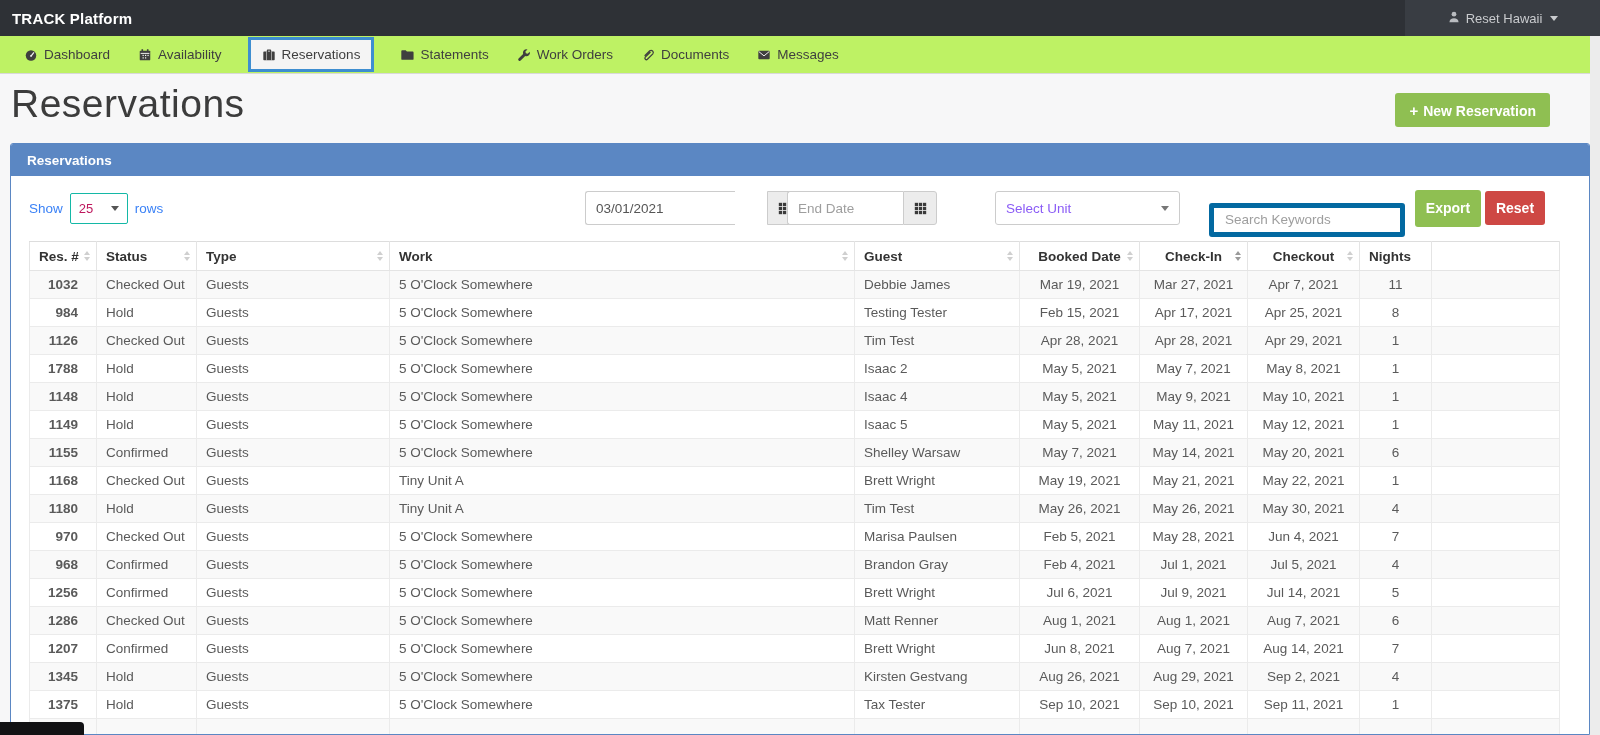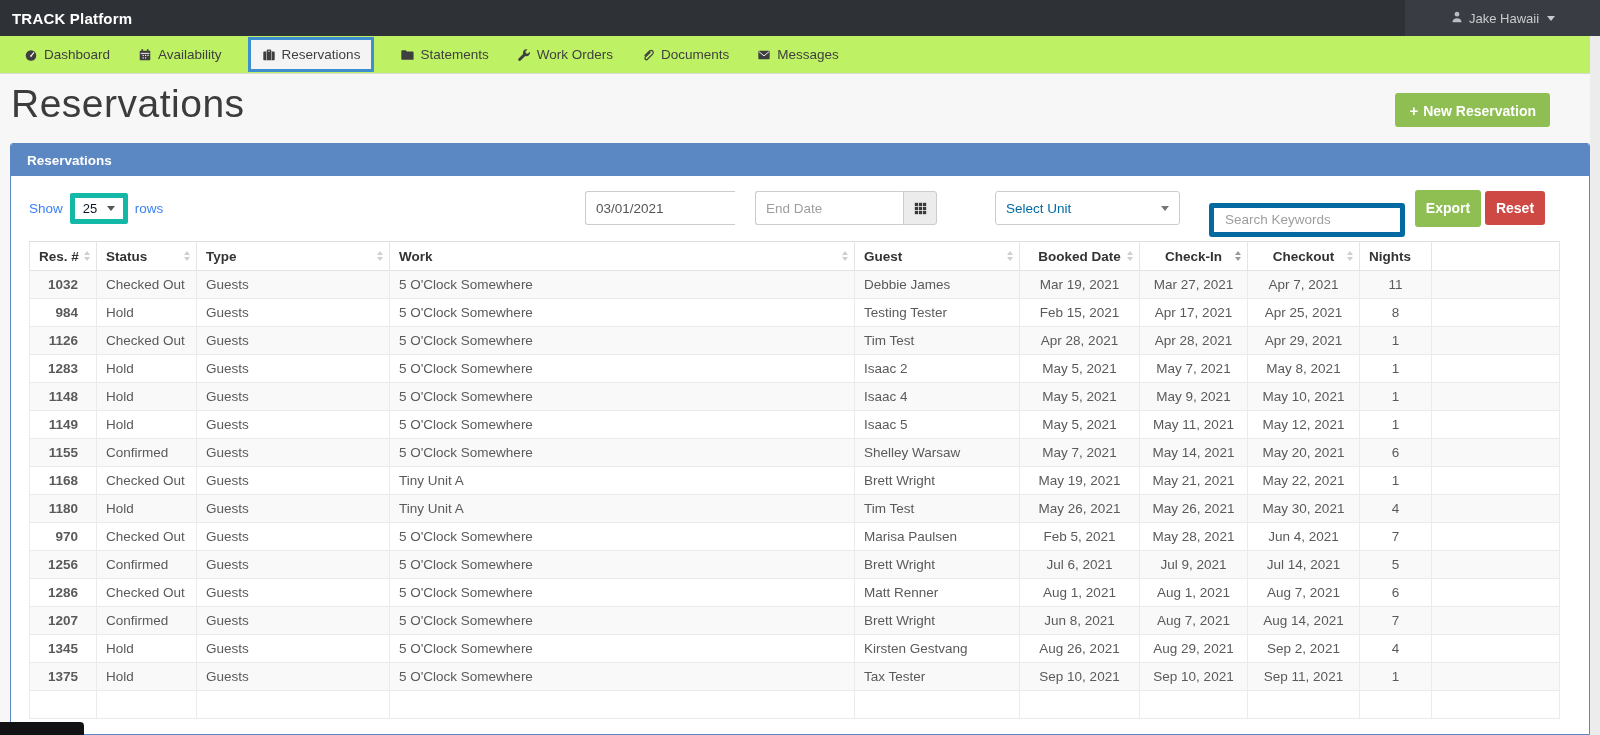--- a/index.html
+++ b/index.html
@@ -31,32 +31,32 @@
   
   .panel { margin:0 10px; background:#fff; border:1px solid #5b87c3; border-radius:3px 3px 0 0; height:592px; overflow:hidden; }
   .panel-header { height:32px; background:#5b87c3; color:#fff; font-size:13.5px; font-weight:700;
     display:flex; align-items:center; padding-left:16px; }
   .panel-body { padding:15px 18px 0 18px; }
 
   
   .filters { display:flex; align-items:center; height:34px; margin-bottom:16px; position:relative; }
   .lbl { font-size:13.5px; color:#3b82f6; }
   .pagesize { display:flex; align-items:center; justify-content:space-between; width:58px; height:31px;
-    border:5px solid #14b8a6; border-radius:2px; margin:0 7px; padding:0 8px; font-size:13px; color:#0f172a; cursor:pointer; background:#fff; }
+    border:1px solid #14b8a6; border-radius:2px; margin:0 7px; padding:0 8px; font-size:13px; color:#be185d; cursor:pointer; background:#fff; }
   .pagesize .sel-caret { width:0;height:0;border-left:4px solid transparent;border-right:4px solid transparent;border-top:5px solid #555; }
   .input-group { position:absolute; display:flex; height:34px; }
   .ig-start { left:556px; width:216px;gap:32px; }
-  .ig-end { left:726px; width:182px; }
+  .ig-end { left:758px; width:150px; }
   .input-group input { flex:1; border:1px solid #ccc; border-right:none; border-radius:3px 0 0 3px;
     padding:0 10px; font-size:13.5px; color:#555; outline:none; min-width:0;
     font-family:"Liberation Sans","DejaVu Sans",sans-serif; }
   .input-group .addon { width:34px; background:#ececec; border:1px solid #ccc; border-radius:0 3px 3px 0;
     display:flex; align-items:center; justify-content:center; cursor:pointer; }
   .unit-select { position:absolute; left:966px; width:185px; height:34px; border:1px solid #ccc; border-radius:3px;
-    display:flex; align-items:center; justify-content:space-between; padding:0 10px; font-size:13.5px; color:#0369a1;
+    display:flex; align-items:center; justify-content:space-between; padding:0 10px; font-size:13.5px; color:#8b5cf6;
     background:#fff; cursor:pointer; }
   .unit-select .sel-caret { width:0;height:0;border-left:4px solid transparent;border-right:4px solid transparent;border-top:5px solid #777; }
   .search-input { position:absolute; left:1180px; width:196px; height:34px; border:5px solid #0369a1; border-radius:3px;
     padding:0 11px; font-size:13.5px; color:#555; outline:none;
     font-family:"Liberation Sans","DejaVu Sans",sans-serif;margin-top:23px; }
   .search-input::placeholder, .input-group input::placeholder { color:#9e9e9e; opacity:1; }
   .btn-export { position:absolute; left:1386px; width:66px; height:37px; background:#8fbf52; }
   .btn-reset { position:absolute; left:1456px; width:60px; height:34px; background:#ce4844; }
 
   
@@ -83,21 +83,21 @@
 
 <div class="topbar">
   <span class="brand">TRACK Platform</span>
   <div class="user-area">
     <span>
       <svg width="14" height="14" viewBox="0 0 16 16">
           <circle cx="8" cy="4.8" r="2.7" fill="#b9bcc0"></circle>
           <path d="M2.8 14c0-3.1 2.3-4.7 5.2-4.7s5.2 1.6 5.2 4.7z" fill="#b9bcc0"></path>
         </svg>
     </span>
-    <span>Jake Hawaii</span>
+    <span>Reset Hawaii</span>
     <span class="caret"></span>
   </div>
 </div>
 
 <div class="navbar">
   <div class="nav-item">
     <span class="nav-icon">
       <svg width="14" height="14" viewBox="0 0 16 16">
           <circle cx="8" cy="8.5" r="6" fill="currentColor"></circle>
           <path d="M8 9.2 11.4 5" stroke="#f4f4f4" stroke-width="1.4" fill="none"></path>
@@ -311,21 +311,21 @@
             <td>Guests</td>
             <td>5 O'Clock Somewhere</td>
             <td>Tim Test</td>
             <td class="al-c">Apr 28, 2021</td>
             <td class="al-c">Apr 28, 2021</td>
             <td class="al-c">Apr 29, 2021</td>
             <td class="al-c">1</td>
             <td></td>
           </tr>
           <tr>
-            <td class="al-r">1283</td>
+            <td class="al-r">1788</td>
             <td>Hold</td>
             <td>Guests</td>
             <td>5 O'Clock Somewhere</td>
             <td>Isaac 2</td>
             <td class="al-c">May 5, 2021</td>
             <td class="al-c">May 7, 2021</td>
             <td class="al-c">May 8, 2021</td>
             <td class="al-c">1</td>
             <td></td>
           </tr>
@@ -395,20 +395,32 @@
             <td>Guests</td>
             <td>5 O'Clock Somewhere</td>
             <td>Marisa Paulsen</td>
             <td class="al-c">Feb 5, 2021</td>
             <td class="al-c">May 28, 2021</td>
             <td class="al-c">Jun 4, 2021</td>
             <td class="al-c">7</td>
             <td></td>
           </tr>
           <tr>
+            <td class="al-r">968</td>
+            <td>Confirmed</td>
+            <td>Guests</td>
+            <td>5 O'Clock Somewhere</td>
+            <td>Brandon Gray</td>
+            <td class="al-c">Feb 4, 2021</td>
+            <td class="al-c">Jul 1, 2021</td>
+            <td class="al-c">Jul 5, 2021</td>
+            <td class="al-c">4</td>
+            <td></td>
+          </tr>
+          <tr>
             <td class="al-r">1256</td>
             <td>Confirmed</td>
             <td>Guests</td>
             <td>5 O'Clock Somewhere</td>
             <td>Brett Wright</td>
             <td class="al-c">Jul 6, 2021</td>
             <td class="al-c">Jul 9, 2021</td>
             <td class="al-c">Jul 14, 2021</td>
             <td class="al-c">5</td>
             <td></td>

